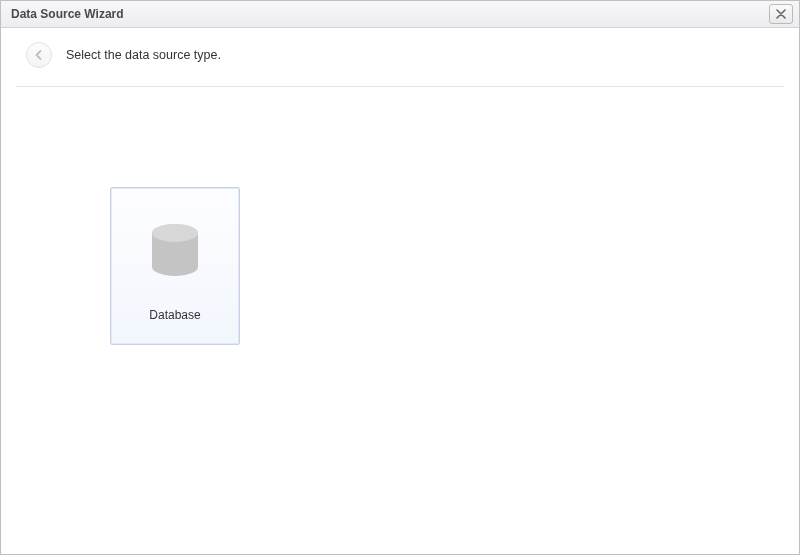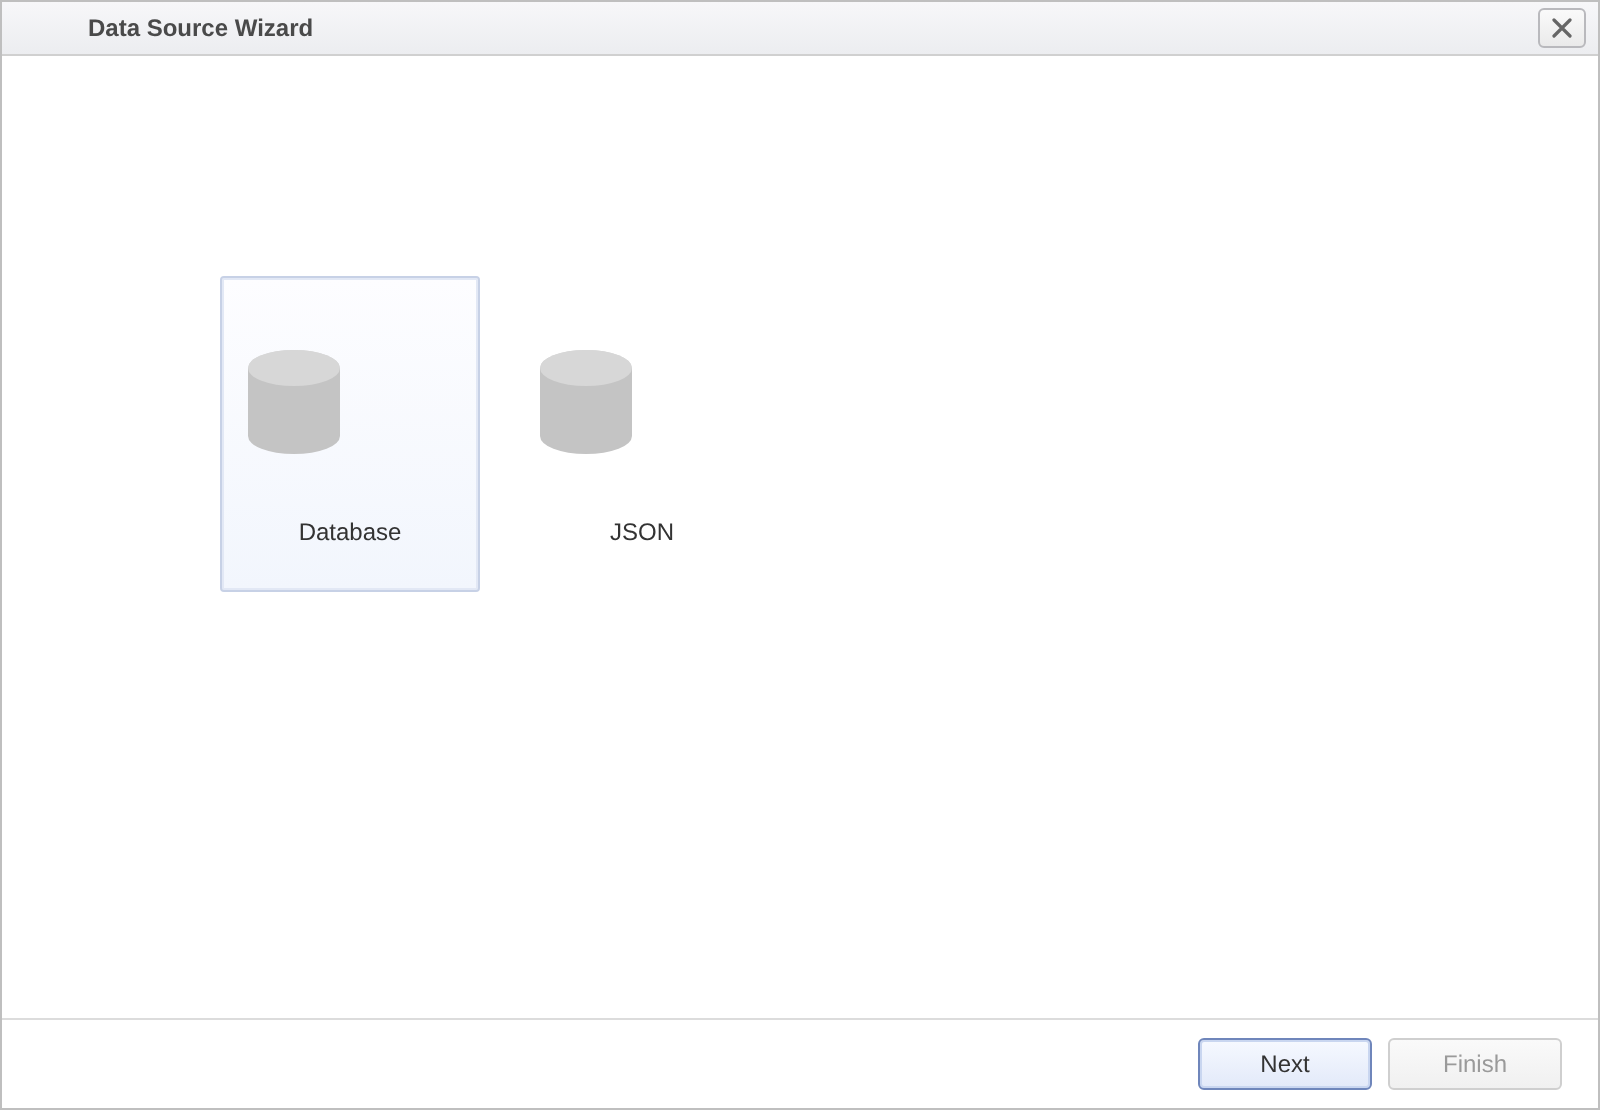--- a/index.html
+++ b/index.html
@@ -26,21 +26,20 @@
     border-bottom: 1px solid #d0d0d0;
     display: flex;
     align-items: center;
     padding: 0 6px 0 10px;
   }
   .titlebar .title {
     flex: 1;
     font-weight: bold;
     color: #4a4a4a;
     font-size: 12px;
-    margin-left: 33px;
   }
   .close-btn {
     width: 22px;
     height: 18px;
     border: 1px solid #b9b9bd;
     border-radius: 3px;
     background: linear-gradient(#fafafa, #eaeaea);
     display: flex;
     align-items: center;
     justify-content: center;
@@ -86,20 +85,21 @@
     padding-left: 94px;
     margin-top: 100px;
   }
   .option-card {
     width: 130px;
     height: 158px;
     border: 1px solid transparent;
     border-radius: 2px;
     display: flex;
     flex-direction: column;
+    align-items: center;
     justify-content: flex-start;
     padding-top: 30px;
     box-sizing: border-box;
     cursor: pointer;
   }
   .option-card.selected {
     border-color: #c7d1e6;
     background: linear-gradient(#fdfdff, #f2f6fd);
     box-shadow: 0 0 0 1px #e2e8f5 inset;
   }
@@ -162,56 +162,42 @@
     <div class="title">Data Source Wizard</div>
     <div class="close-btn">
       <svg width="10" height="10" viewBox="0 0 10 10">
         <path d="M1 1 L9 9 M9 1 L1 9" stroke="#666" stroke-width="1.6" stroke-linecap="round"></path>
       </svg>
     </div>
   </div>
 
   <div class="body">
 
+    <div class="header-row">
+      <div class="back-btn">
+        <svg width="12" height="12" viewBox="0 0 12 12">
+          <path d="M7.5 2 L3.5 6 L7.5 10" fill="none" stroke="#8a8a8a" stroke-width="1.8" stroke-linecap="round" stroke-linejoin="round"></path>
+        </svg>
+      </div>
+      <div class="instruction">Select the data source type.</div>
+    </div>
 
     <div class="options">
 
       <div class="option-card selected">
         <div class="option-icon">
           <svg width="72" height="72" viewBox="0 0 72 72">
             <ellipse cx="36" cy="15" rx="23" ry="9" fill="#d7d7d7"></ellipse>
             <path d="M13 15 v34 a23 9 0 0 0 46 0 v-34" fill="#c4c4c4"></path>
             <ellipse cx="36" cy="15" rx="23" ry="9" fill="#d7d7d7"></ellipse>
           </svg>
         </div>
         <div class="option-label">Database</div>
       </div>
 
 
-      <div class="option-card">
-        <div class="option-icon">
-          <svg width="72" height="72" viewBox="0 0 72 72">
-            <ellipse cx="36" cy="15" rx="23" ry="9" fill="#d7d7d7"></ellipse>
-            <path d="M13 15 v34 a23 9 0 0 0 46 0 v-34" fill="#c4c4c4"></path>
-            <ellipse cx="36" cy="15" rx="23" ry="9" fill="#d7d7d7"></ellipse>
-            <g transform="translate(50,52)">
-              <path d="M0 -16 A16 16 0 1 1 0 16 A10 10 0 1 0 0 -16 Z" fill="#5482d4"></path>
-              <path d="M0 16 A16 16 0 1 1 0 -16 A10 10 0 1 0 0 16 Z" fill="#5482d4" opacity="0.85"></path>
-            </g>
-          </svg>
-        </div>
-        <div class="option-label">JSON</div>
-      </div>
 
 
     </div>
   </div>
 
-  <div class="footer">
-    <div class="btn primary">
-      <span>Next</span>
-    </div>
-    <div class="btn disabled">
-      <span>Finish</span>
-    </div>
-  </div>
 
 </div>
 
 </body></html>

